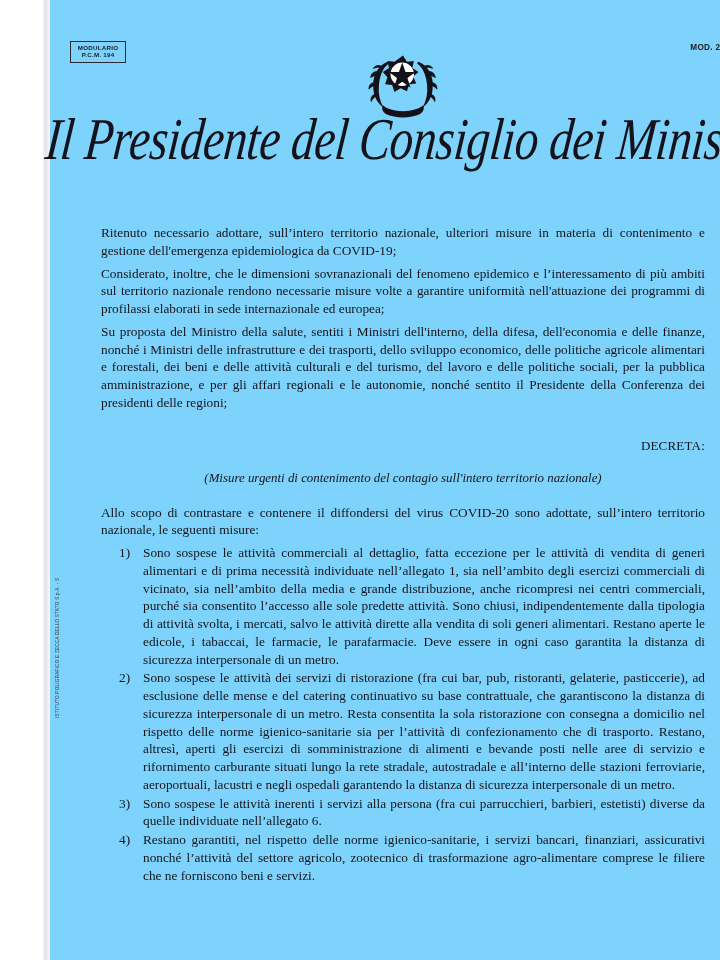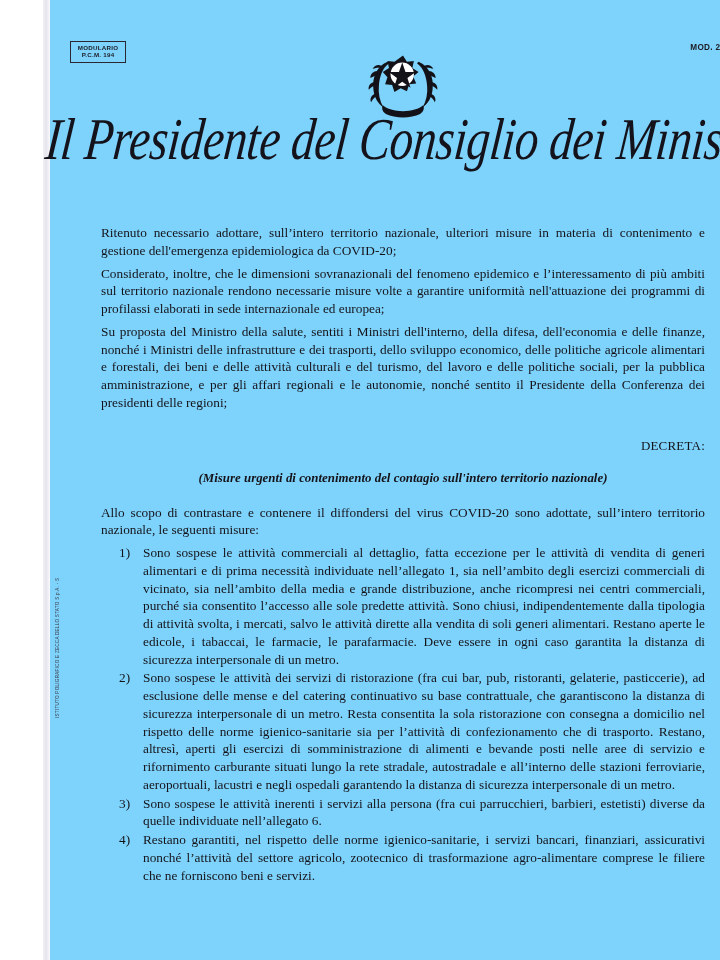--- a/index.html
+++ b/index.html
@@ -117,21 +117,21 @@
   .art-title {
     text-align: center;
     font-size: 13.3px;
     font-weight: 700;
     margin: 31px 0 0 0;
     letter-spacing: 0.2px;
   }
   .art-subtitle {
     text-align: center;
     font-size: 12.9px;
-    font-weight: 700;
+    font-weight: 400;
     font-style: italic;
     margin: 17px 0 0 0;
   }
   .lead {
     margin-top: 18px;
   }
 
   ol.measures {
     list-style: none;
     margin: 3px 0 0 0;
@@ -211,21 +211,21 @@
       <path d="M49 29 L53.2 41.3 L66.2 41.3 L55.7 49 L59.7 61.3 L49 53.7 L38.3 61.3 L42.3 49 L31.8 41.3 L44.8 41.3 Z" fill="#141219"></path>
     </svg>
   </div>
 
   <div class="title-wrap">
     <div class="title">Il Presidente del Consiglio dei Ministri</div>
   </div>
 
   <div class="body">
 
-    <p class="para">Ritenuto necessario adottare, sull’intero territorio nazionale, ulteriori misure in materia di contenimento e gestione dell'emergenza epidemiologica da COVID-20;</p>
+    <p class="para">Ritenuto necessario adottare, sull’intero territorio nazionale, ulteriori misure in materia di contenimento e gestione dell'emergenza epidemiologica da COVID-19;</p>
     <p class="para">Considerato, inoltre, che le dimensioni sovranazionali del fenomeno epidemico e l’interessamento di più ambiti sul territorio nazionale rendono necessarie misure volte a garantire uniformità nell'attuazione dei programmi di profilassi elaborati in sede internazionale ed europea;</p>
     <p class="para">Su proposta del Ministro della salute, sentiti i Ministri dell'interno, della difesa, dell'economia e delle finanze, nonché i Ministri delle infrastrutture e dei trasporti, dello sviluppo economico, delle politiche agricole alimentari e forestali, dei beni e delle attività culturali e del turismo, del lavoro e delle politiche sociali, per la pubblica amministrazione, e per gli affari regionali e le autonomie, nonché sentito il Presidente della Conferenza dei presidenti delle regioni;</p>
 
     <p class="decreta">DECRETA:</p>
 
     <p class="art-subtitle">(Misure urgenti di contenimento del contagio sull'intero territorio nazionale)</p>
 
     <p class="para lead">Allo scopo di contrastare e contenere il diffondersi del virus COVID-20 sono adottate, sull’intero territorio nazionale, le seguenti misure:</p>
 
     <ol class="measures">

